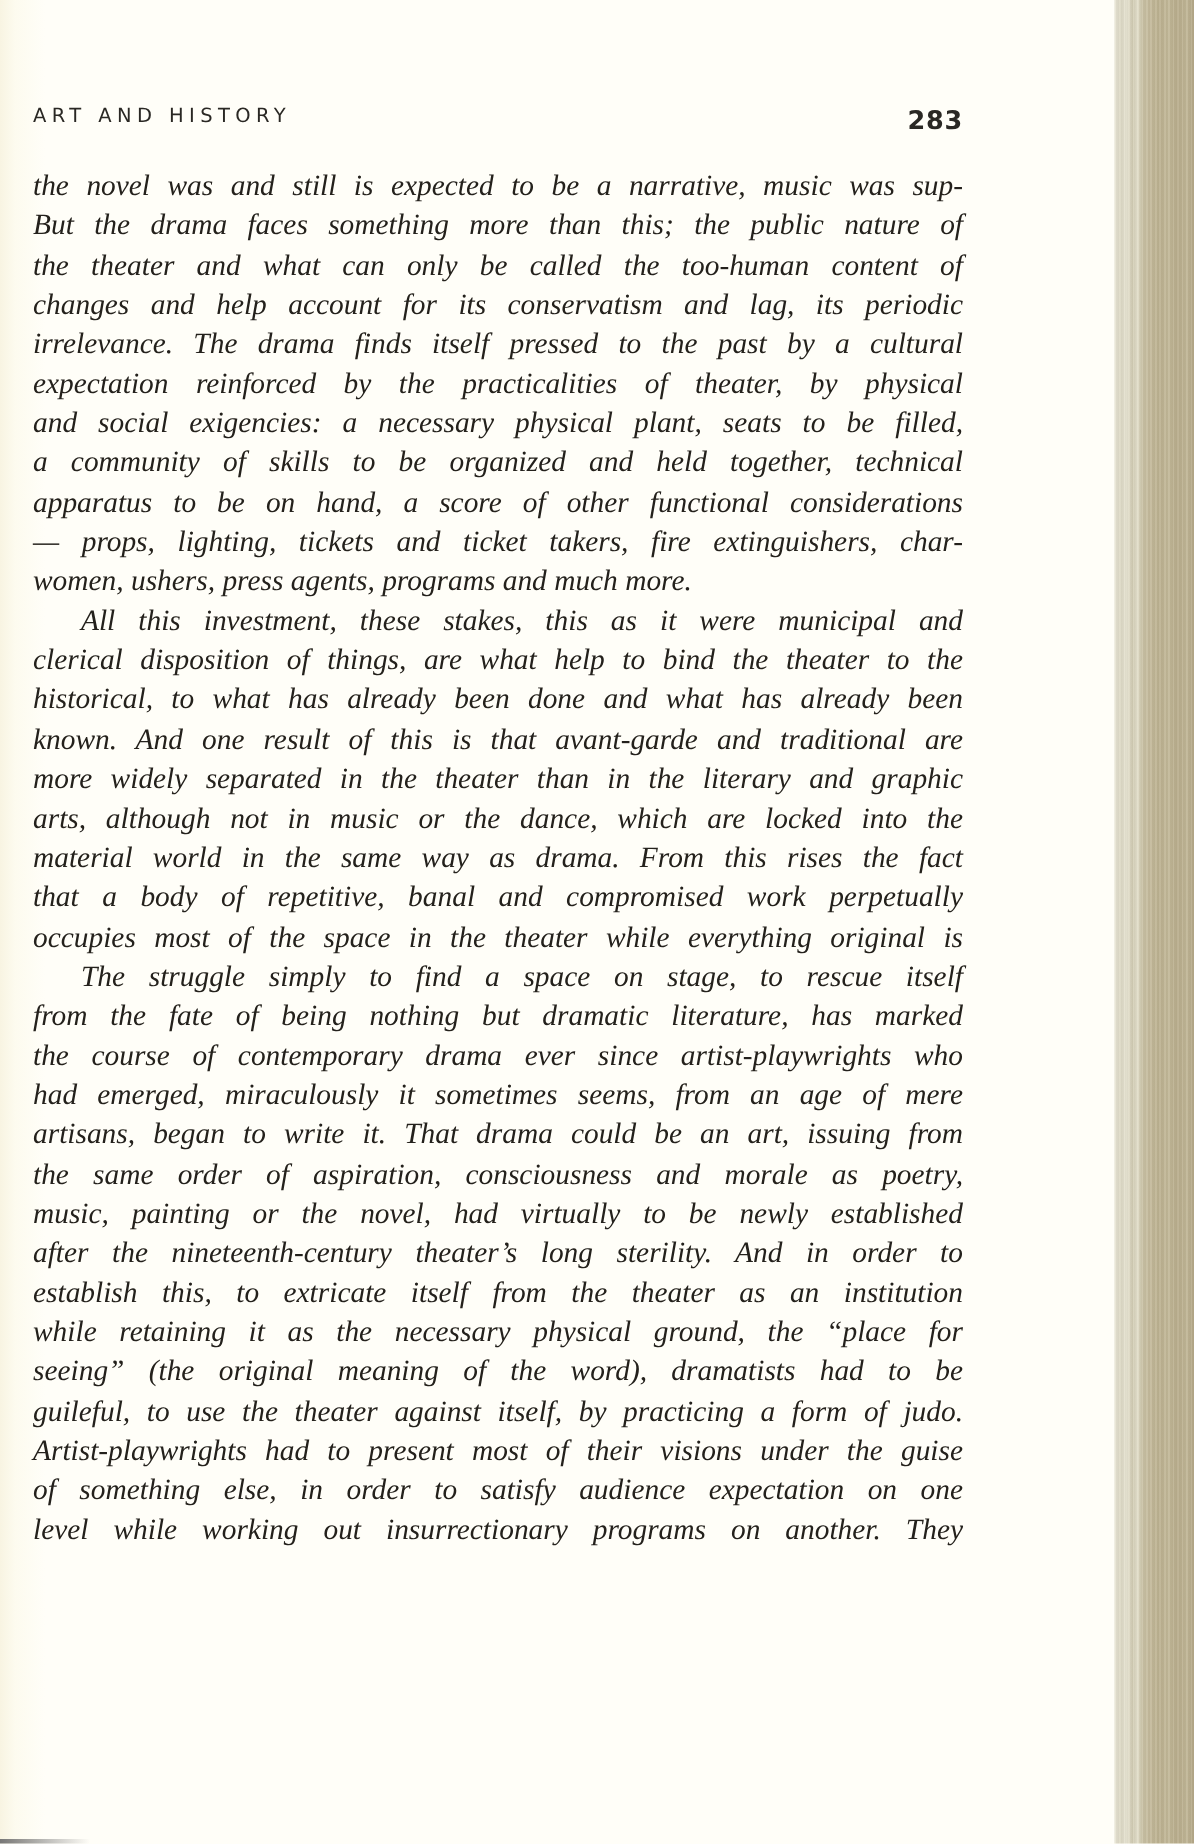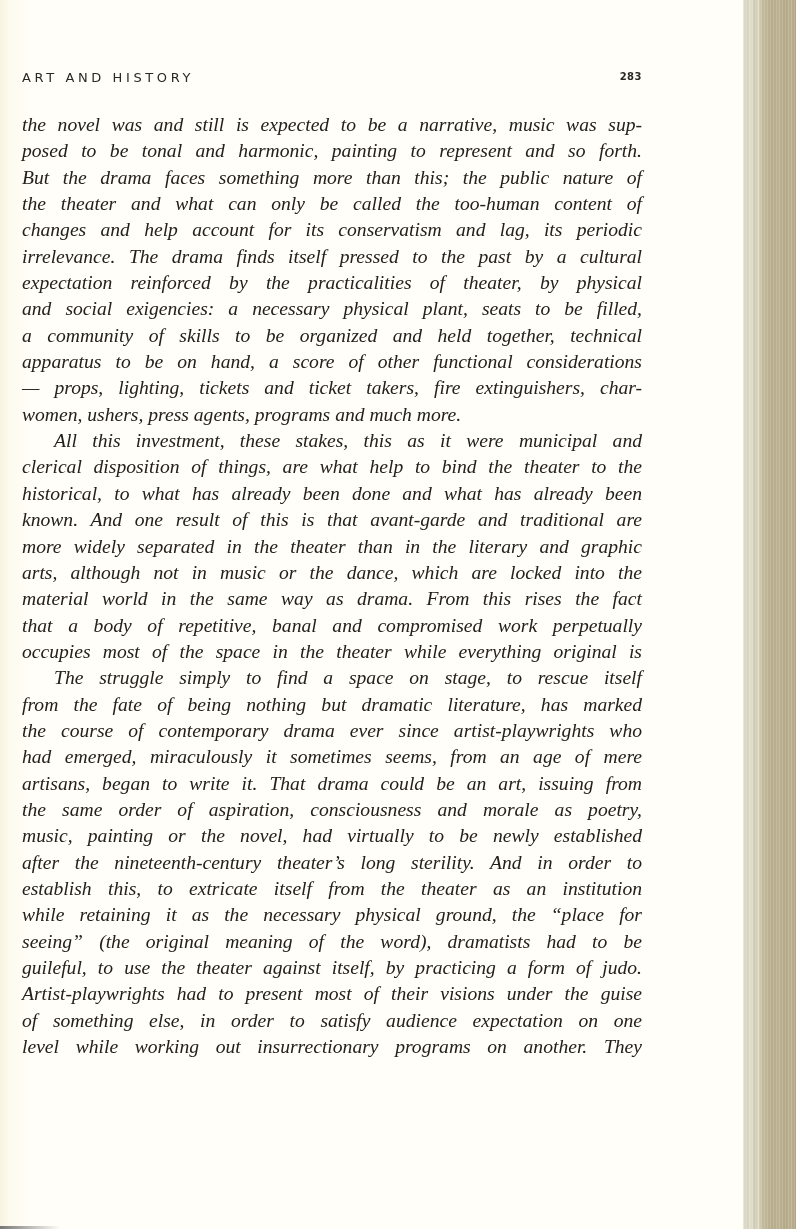--- a/index.html
+++ b/index.html
@@ -63,21 +63,21 @@
       top: 0;
       font-size: 13px;
       letter-spacing: 3.6px;
       font-weight: normal;
       text-align: center;
     }
     .running-head .folio {
       position: absolute;
       right: 0;
       top: 1px;
-      font-size: 10px;
+      font-size: 17px;
       font-weight: bold;
       letter-spacing: 0.5px;
     }
     .body-text {
       position: absolute;
       left: 22px;
       top: 112px;
       width: 620px;
       font-family: "Liberation Serif", "DejaVu Serif", serif;
       font-size: 19.6px;
@@ -105,21 +105,20 @@
 <div class="page">
   <div class="running-head">
     <span class="title">ART AND HISTORY</span>
     <span class="folio">283</span>
   </div>
 
   <div class="body-text">
 
     <div>
       <span class="line">the novel was and still is expected to be a narrative, music was sup-</span>
-      <span class="line">posed to be tonal and harmonic, painting to represent and so forth.</span>
       <span class="line">But the drama faces something more than this; the public nature of</span>
       <span class="line">the theater and what can only be called the too-human content of</span>
       <span class="line">changes and help account for its conservatism and lag, its periodic</span>
       <span class="line">irrelevance. The drama finds itself pressed to the past by a cultural</span>
       <span class="line">expectation reinforced by the practicalities of theater, by physical</span>
       <span class="line">and social exigencies: a necessary physical plant, seats to be filled,</span>
       <span class="line">a community of skills to be organized and held together, technical</span>
       <span class="line">apparatus to be on hand, a score of other functional considerations</span>
       <span class="line">— props, lighting, tickets and ticket takers, fire extinguishers, char-</span>
       <span class="line last">women, ushers, press agents, programs and much more.</span>

